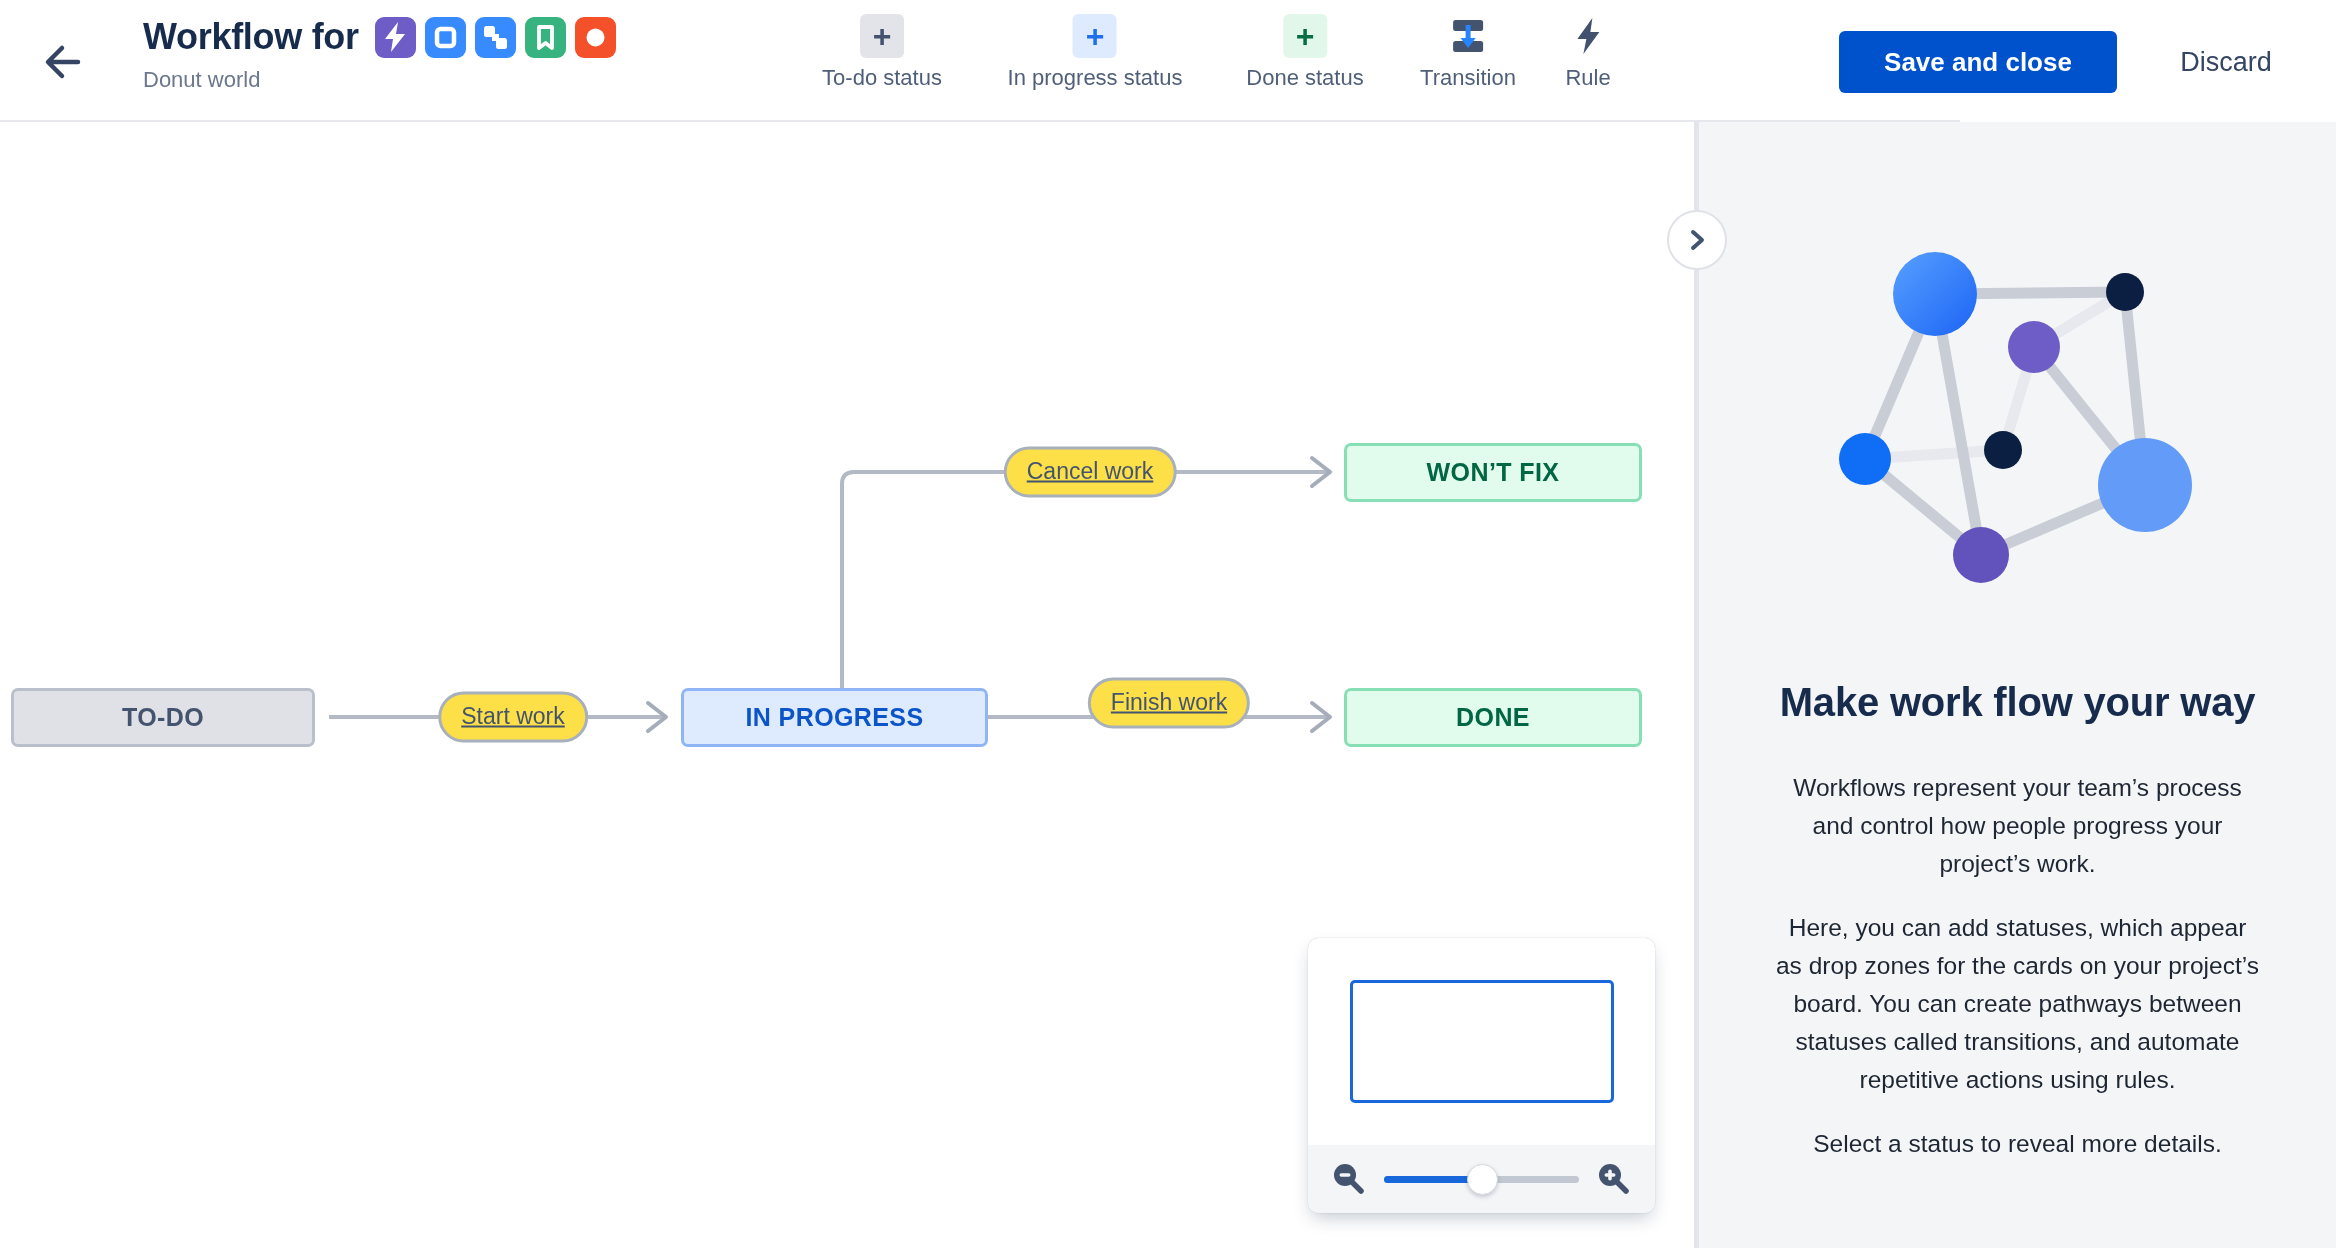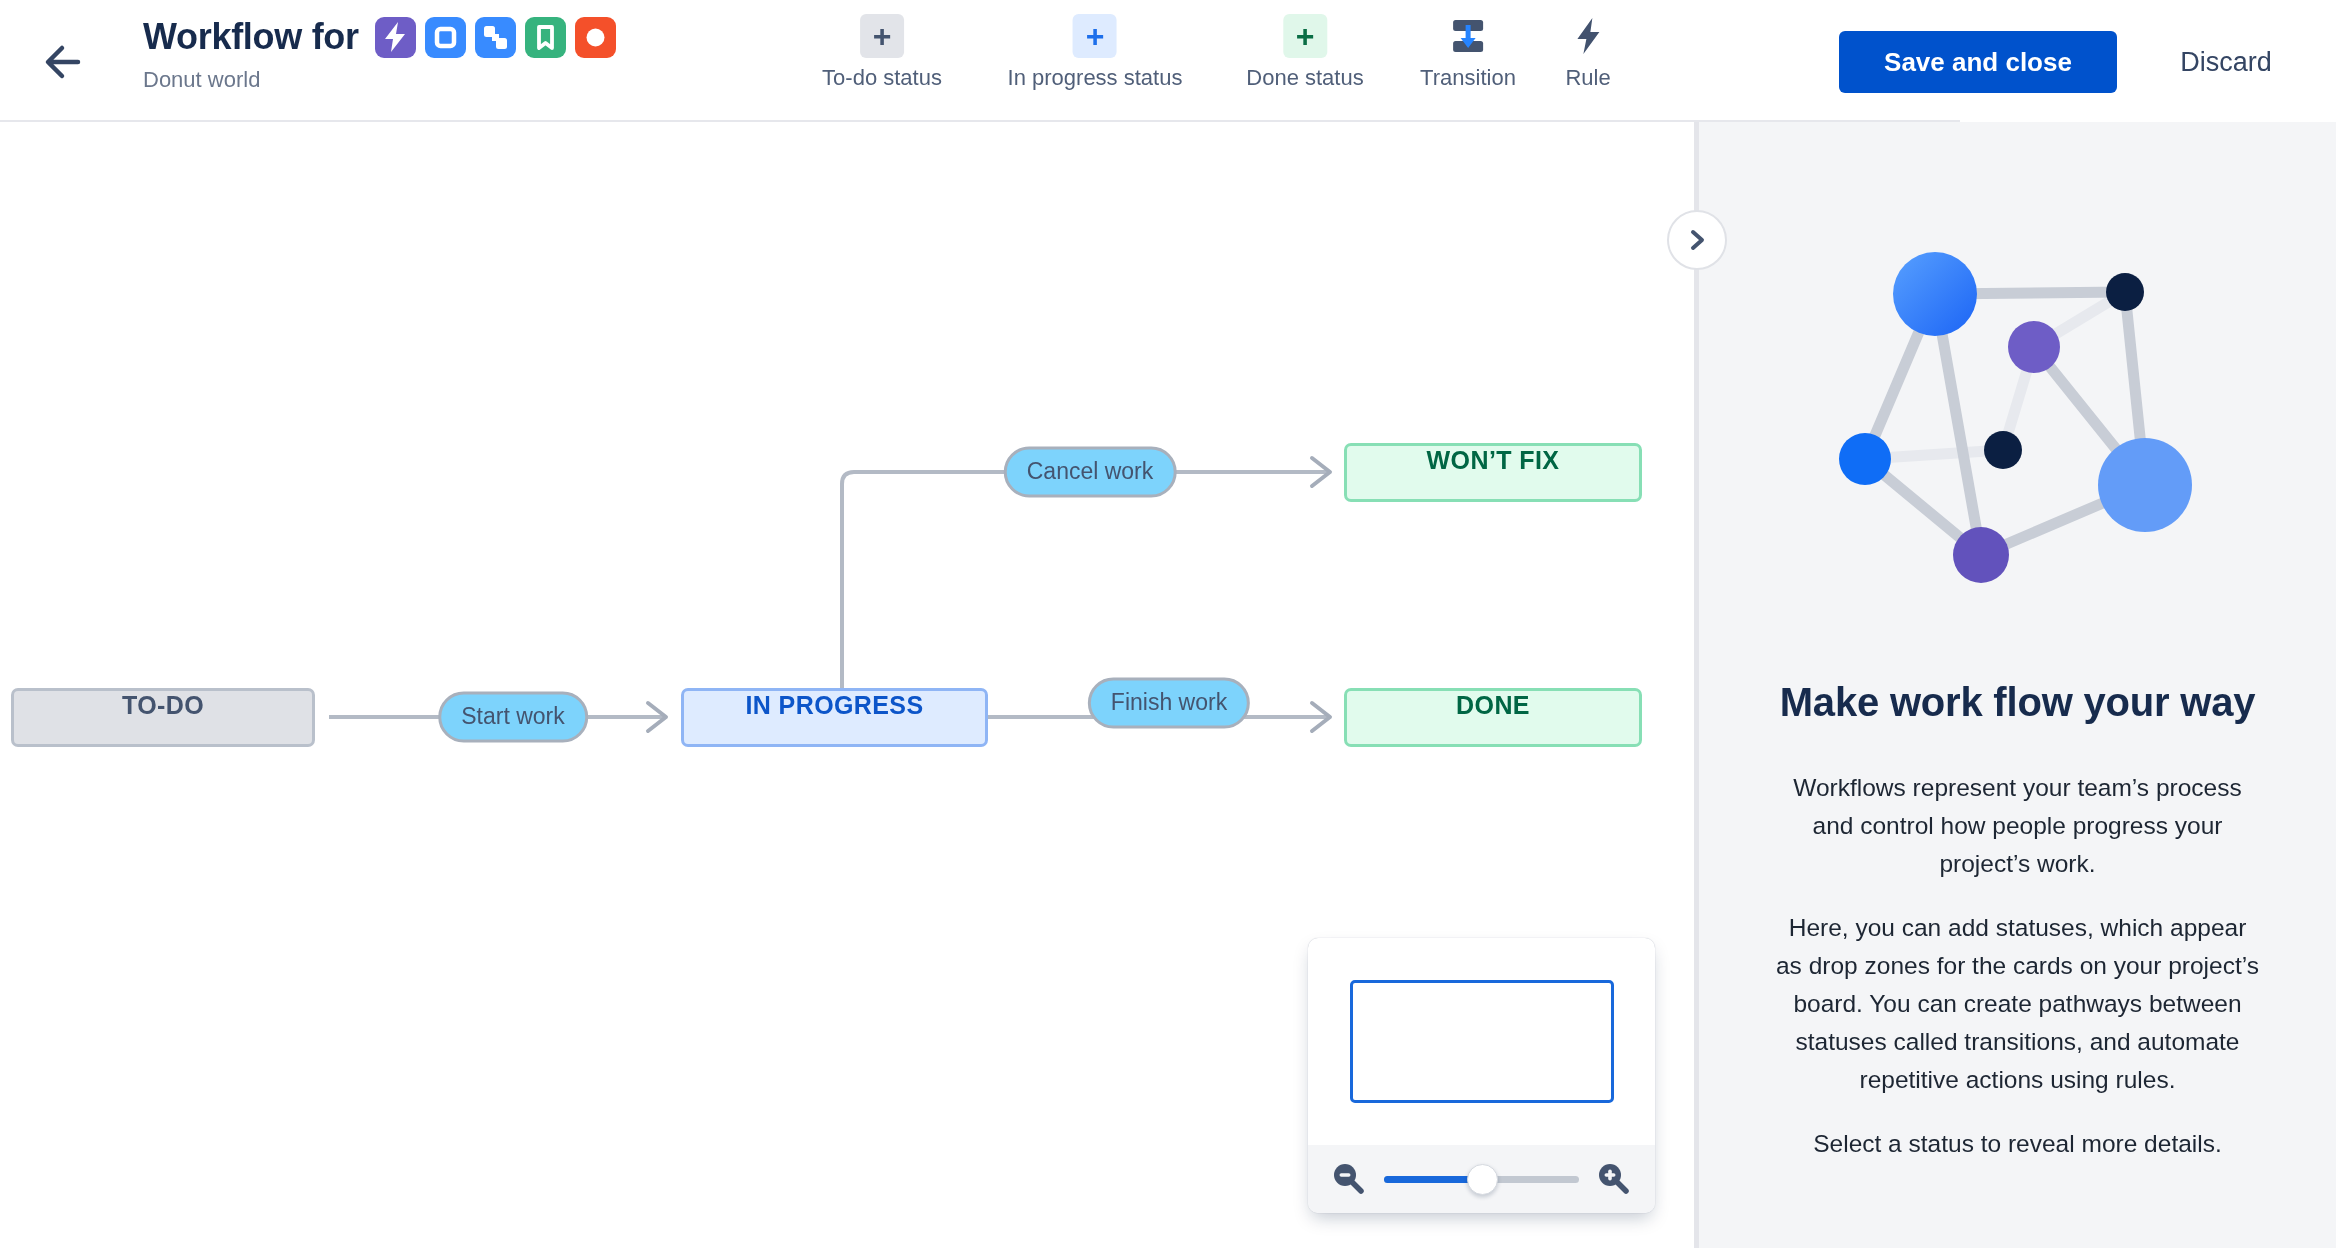--- a/index.html
+++ b/index.html
@@ -29,29 +29,29 @@
   .save-btn { position:absolute; left:1839px; top:31px; width:278px; height:62px; background:#0052CC;
               color:#fff; font-size:26px; font-weight:bold; border:none; border-radius:6px;
               font-family:"Liberation Sans", sans-serif; cursor:pointer; }
   .discard-btn { position:absolute; left:2156px; top:31px; width:140px; height:62px; background:transparent;
                  color:#344563; font-size:27px; border:none; font-family:"Liberation Sans", sans-serif; cursor:pointer; }
 
   
   .canvas { position:absolute; left:0; top:122px; width:1697px; height:1126px; background:#fff; }
   .edges { position:absolute; left:0; top:0; }
 
-  .node { position:absolute; display:flex; justify-content:center;
+  .node { position:absolute; display:flex; align-items:center; justify-content:center;
           font-weight:bold; font-size:25px; letter-spacing:.4px; border-radius:7px; cursor:pointer; }
   .node--todo { background:#DFE1E6; border:3px solid #B9C0CB; color:#44546F; }
   .node--inprogress { background:#DEEBFF; border:3px solid #8FB5F5; color:#0C55C9; }
   .node--done { background:#E1FBED; border:3px solid #87DFB5; color:#006644; }
 
-  .pill { position:absolute; transform:translate(-50%,-50%); background:#7dd3fc; border:3.5px solid #A8B0BC;
+  .pill { position:absolute; transform:translate(-50%,-50%); background:#fde047; border:3.5px solid #A8B0BC;
           border-radius:999px; padding:8px 20px 10px; font-size:23px; color:#44546F;
-          white-space:nowrap; cursor:pointer; }
+          white-space:nowrap; cursor:pointer;text-decoration:underline; }
 
   
   .minimap { position:absolute; left:1308px; top:816px; width:347px; height:275px; background:#fff;
              border-radius:10px; box-shadow:0 0 1px rgba(9,30,66,.31), 0 8px 18px -4px rgba(9,30,66,.25); }
   .mini-viewport { position:absolute; left:42px; top:42px; width:264px; height:123px;
                    border:3.5px solid #1868DB; border-radius:5px; cursor:grab; }
   .mini-bottom { position:absolute; left:0; bottom:0; width:100%; height:68px; background:#F4F5F7;
                  border-radius:0 0 10px 10px; display:flex; align-items:center; padding:0 22px; }
   .zoom-btn { background:none; border:none; cursor:pointer; width:38px; height:38px; display:flex;
               align-items:center; justify-content:center; }

